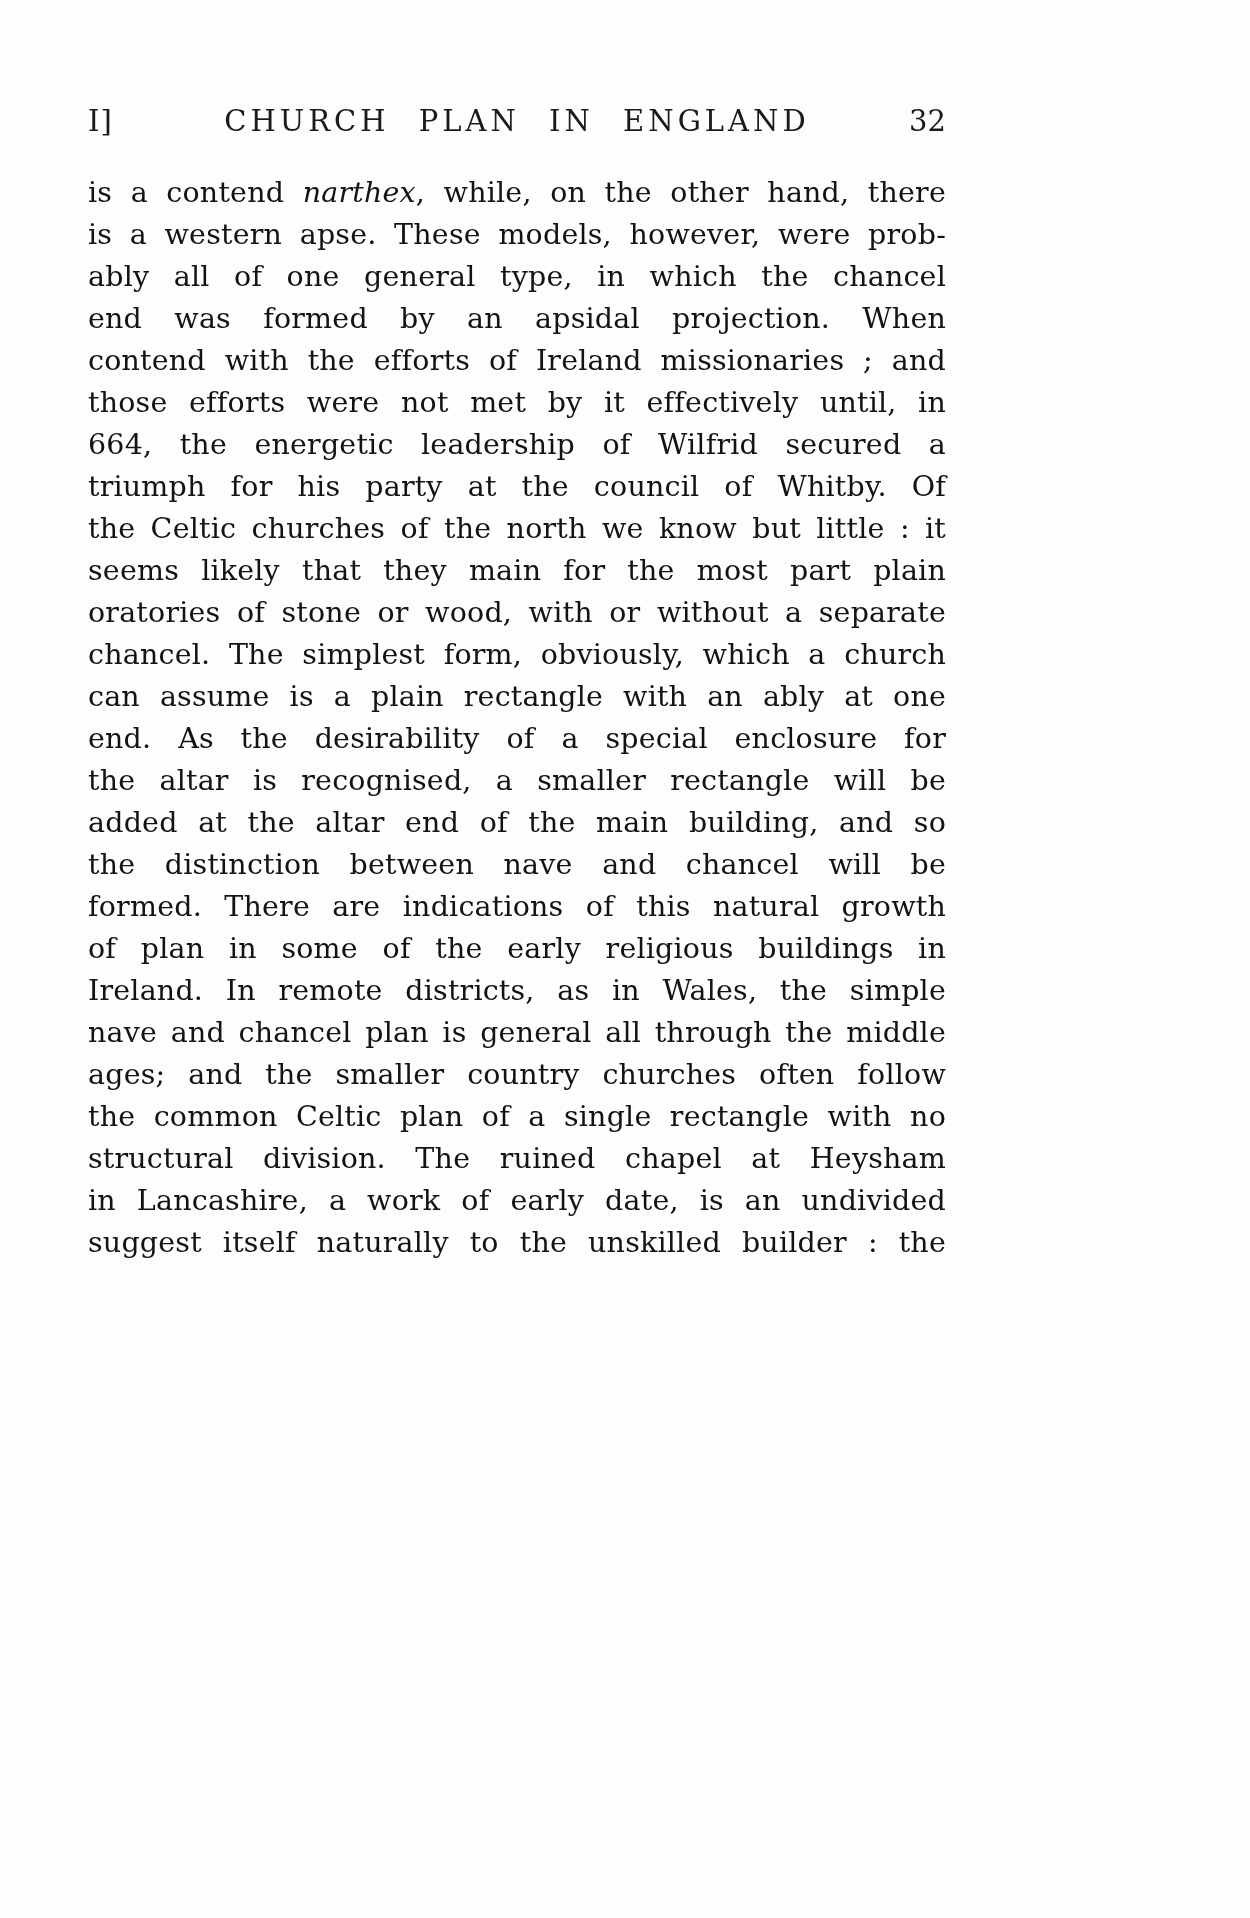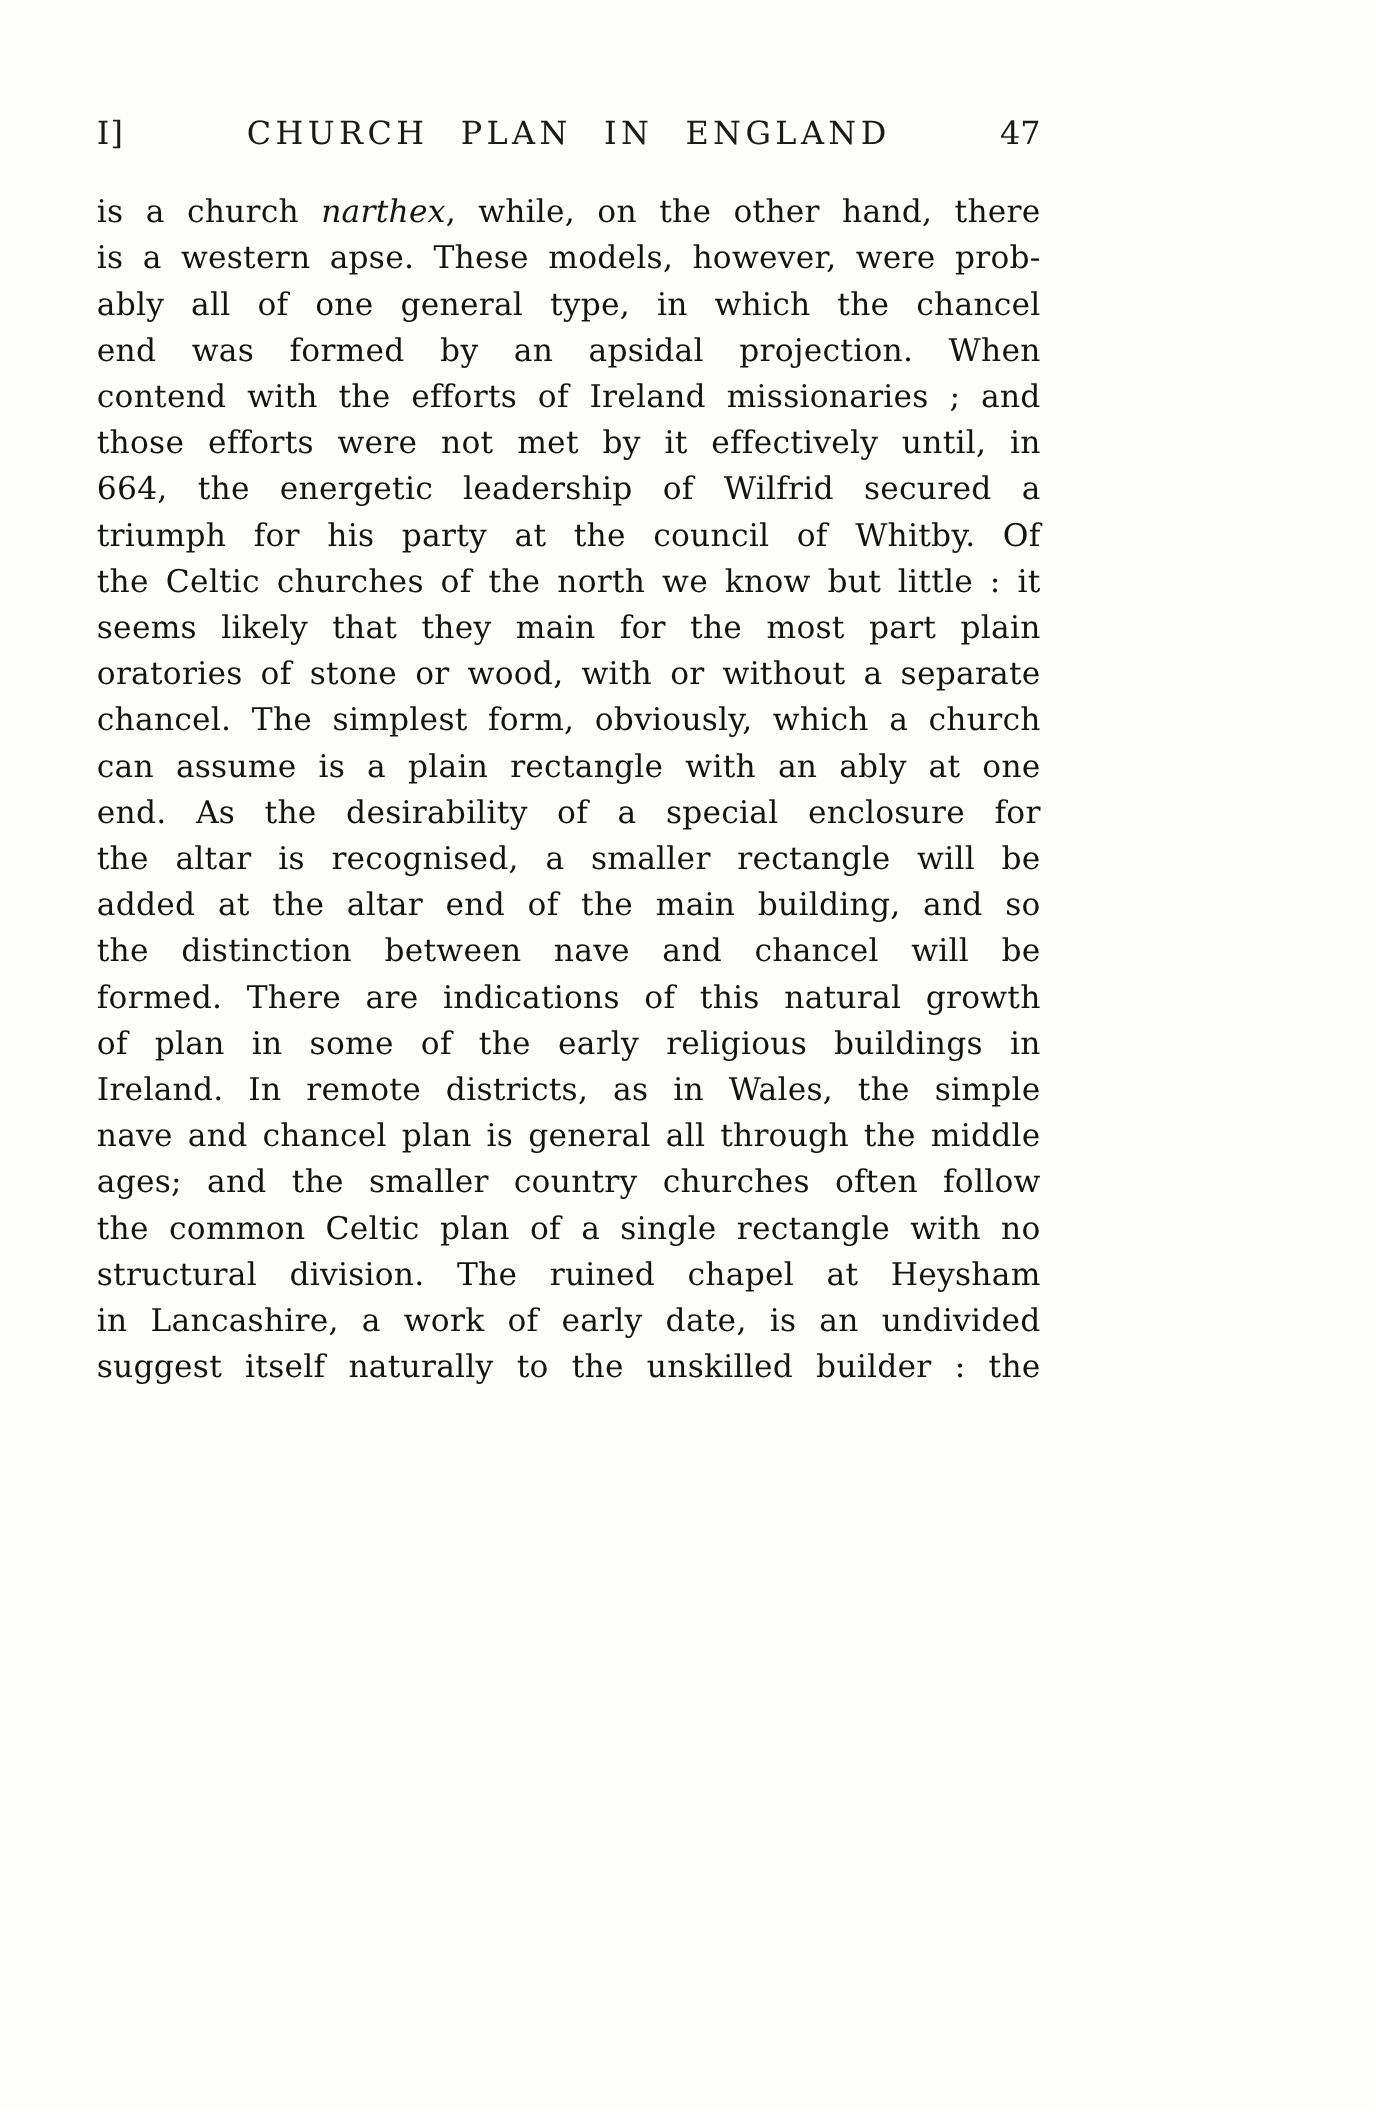--- a/index.html
+++ b/index.html
@@ -63,24 +63,24 @@
   }
 </style>
 </head>
 <body>
 
 <div class="page">
   <div class="content">
     <div class="running-header">
       <span class="signature">I]</span>
       <span class="title">CHURCH PLAN IN ENGLAND</span>
-      <span class="page-number">47</span>
+      <span class="page-number">32</span>
     </div>
     <div class="body-text">
-        <div class="line"><span>is a church </span><span class="italic">narthex</span><span>, while, on the other hand, there</span></div>
+        <div class="line"><span>is a contend </span><span class="italic">narthex</span><span>, while, on the other hand, there</span></div>
         <div class="line"><span>is a western apse.  These models, however, were prob-</span></div>
         <div class="line"><span>ably all of one general type, in which the chancel</span></div>
         <div class="line"><span>end was formed by an apsidal projection.  When</span></div>
         <div class="line"><span>contend with the efforts of Ireland missionaries ; and</span></div>
         <div class="line"><span>those efforts were not met by it effectively until, in</span></div>
         <div class="line"><span>664, the energetic leadership of Wilfrid secured a</span></div>
         <div class="line"><span>triumph for his party at the council of Whitby.  Of</span></div>
         <div class="line"><span>the Celtic churches of the north we know but little : it</span></div>
         <div class="line"><span>seems likely that they main for the most part plain</span></div>
         <div class="line"><span>oratories of stone or wood, with or without a separate</span></div>

